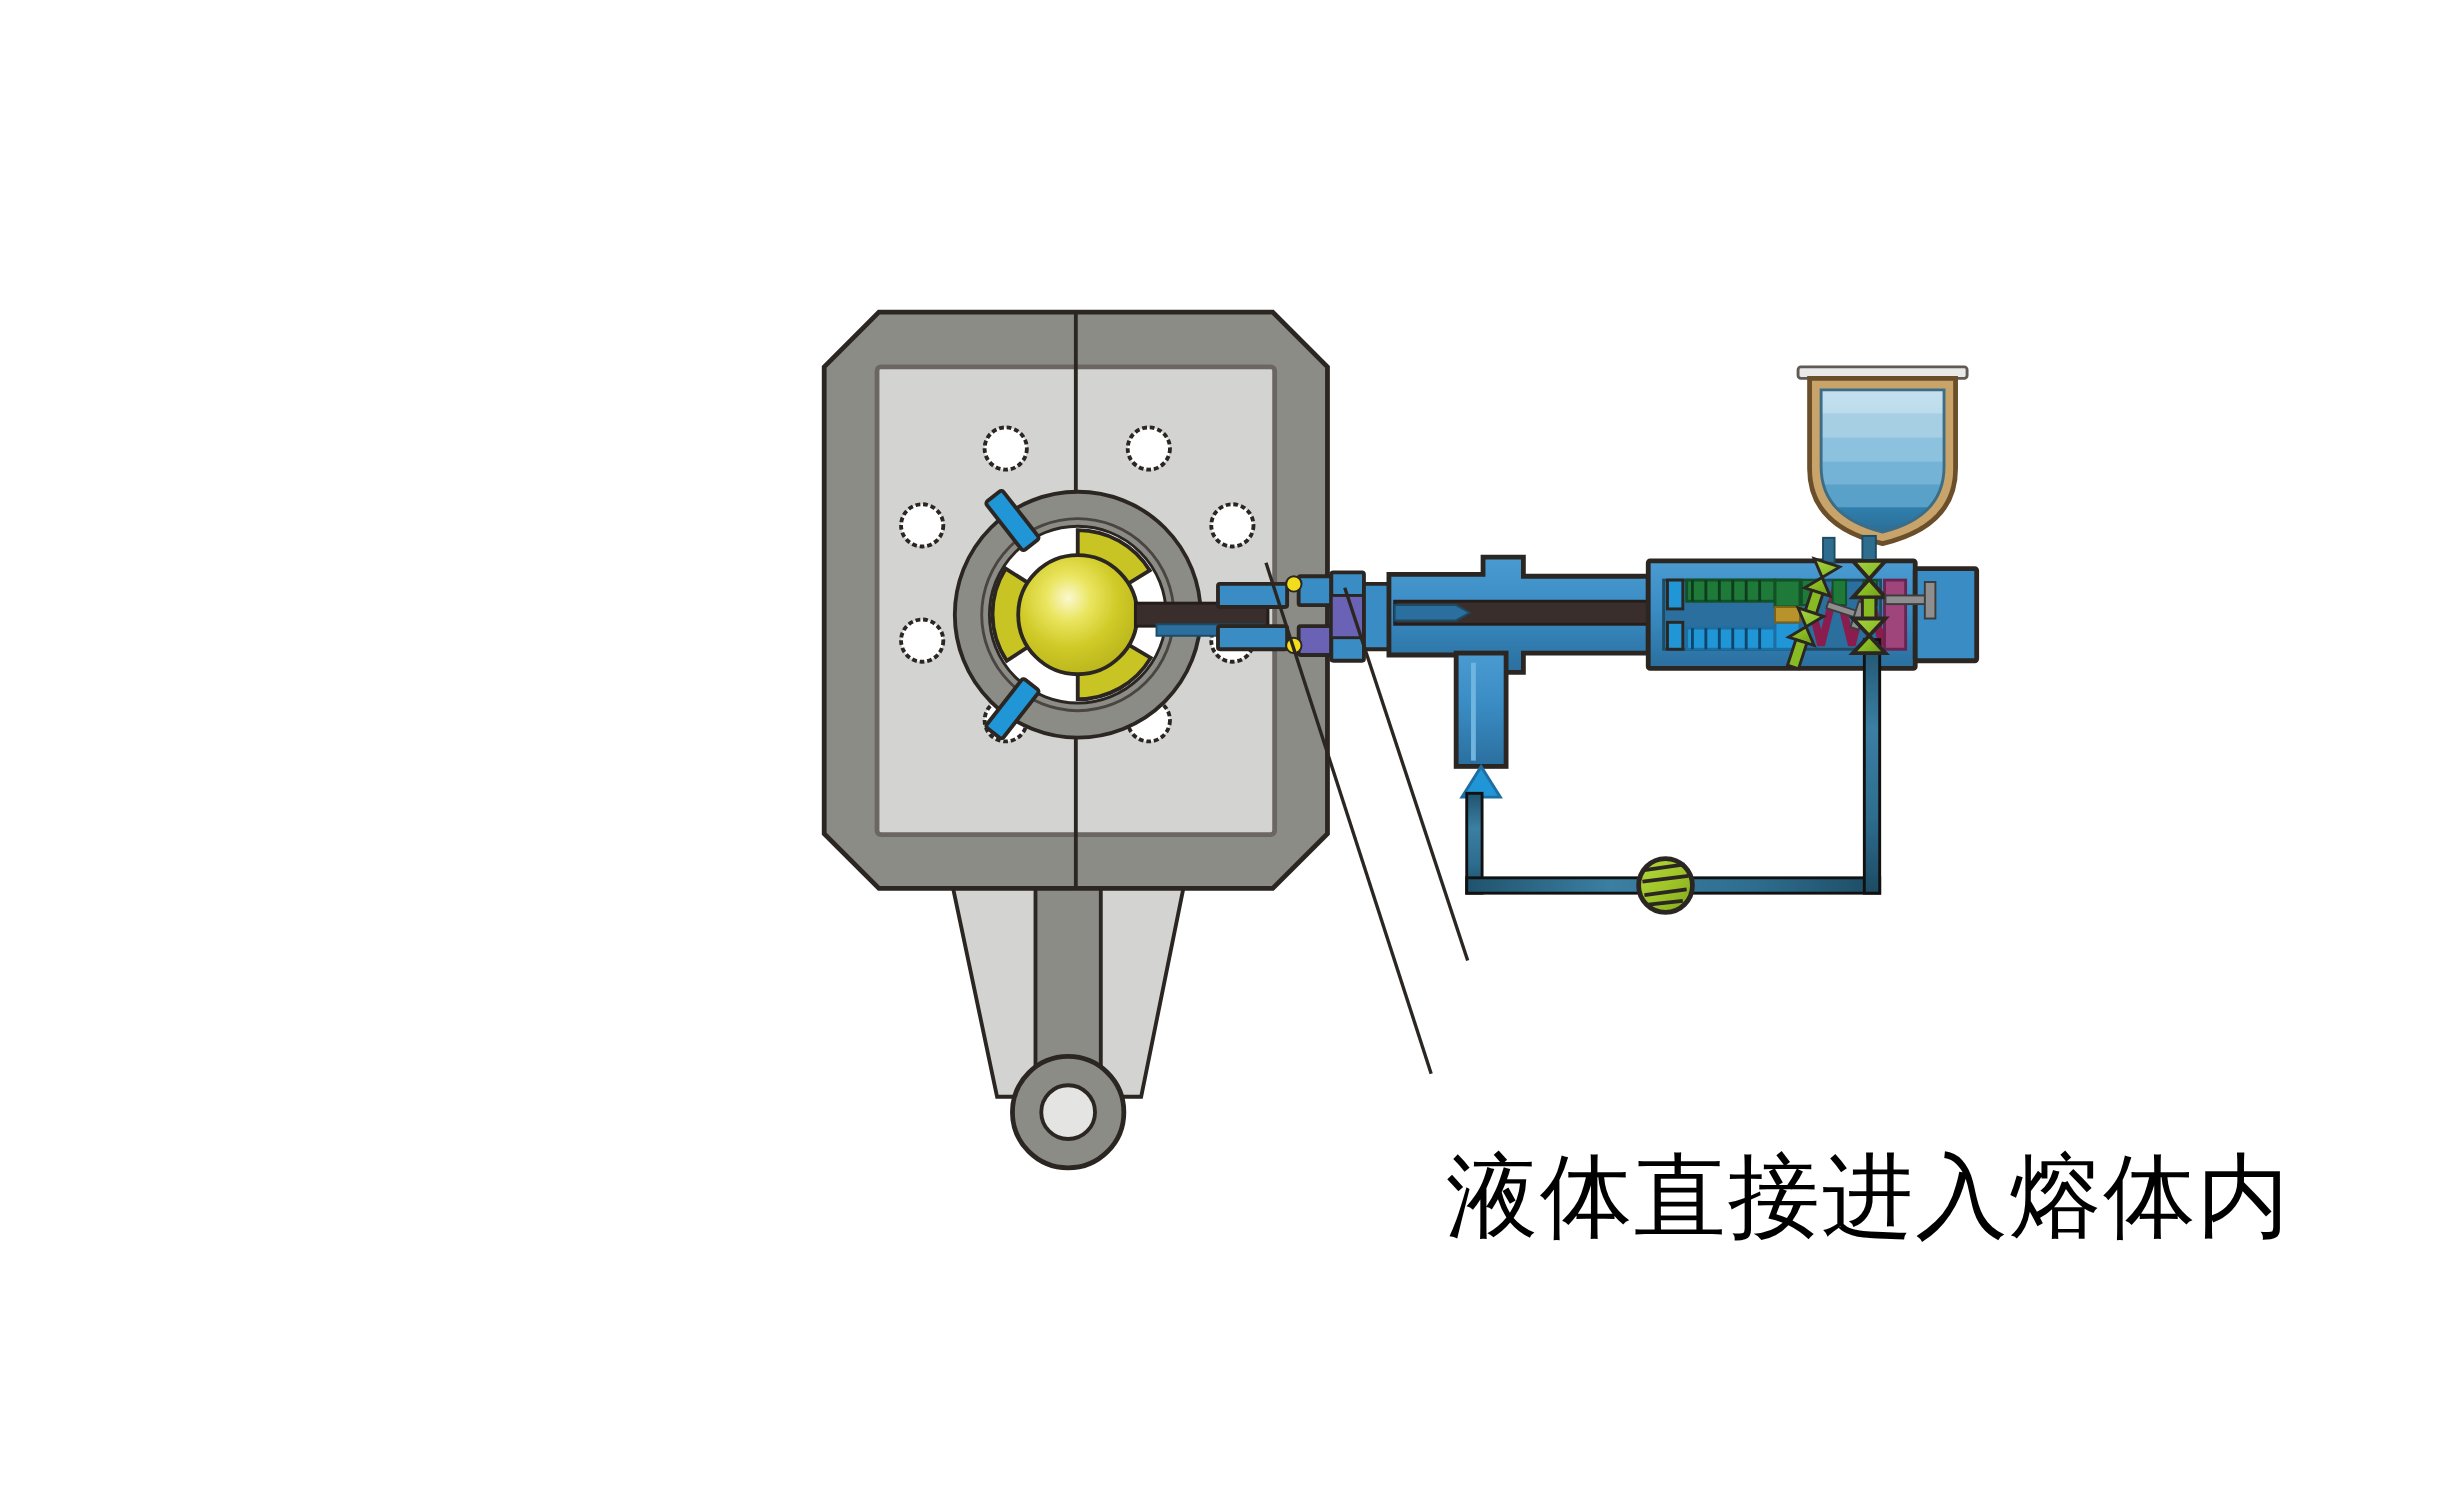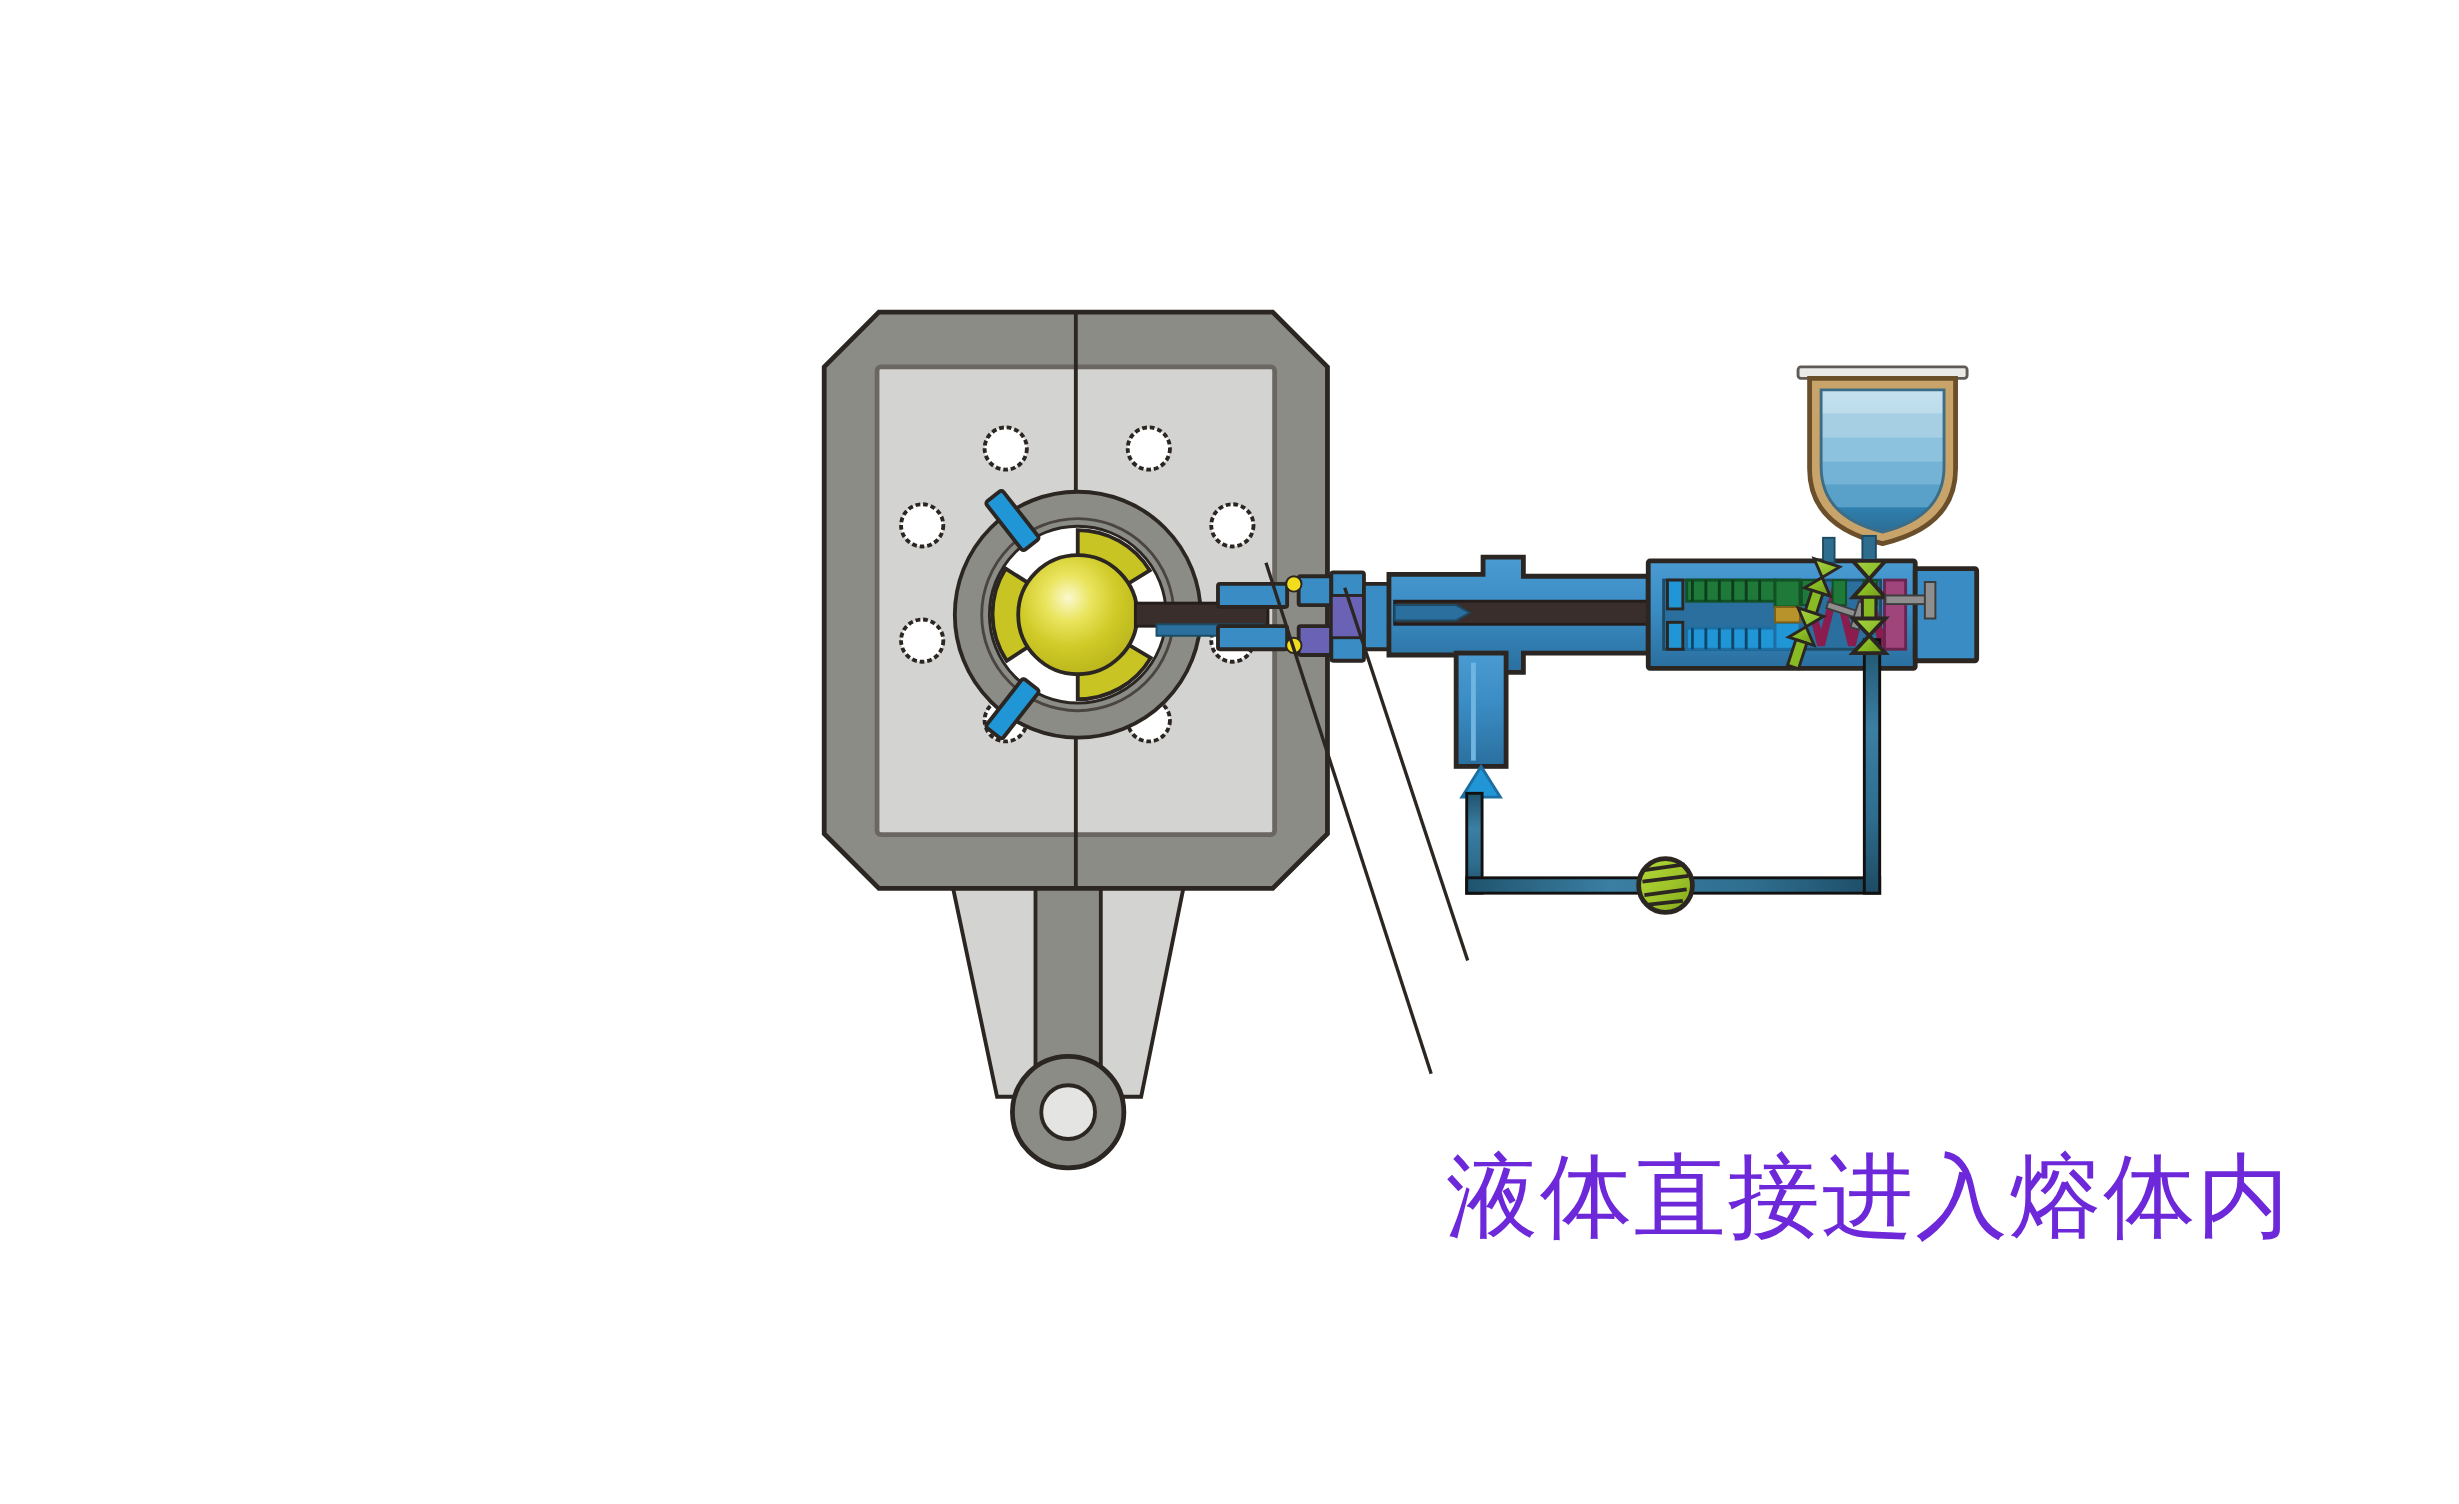--- a/index.html
+++ b/index.html
@@ -9,21 +9,21 @@
     background:#ffffff;
   }
   #stage{position:relative;width:2459px;height:1504px;background:#ffffff;}
   #diagram{position:absolute;left:0;top:0;width:2459px;height:1504px;}
   .caption{
     position:absolute;
     left:1446px;top:1151px;
     font-size:92px;
     line-height:1.0;
     letter-spacing:1.9px;
-    color:#6d28d9;
+    color:#000000;
     font-family:"DejaVu Sans","Liberation Sans",sans-serif;
     white-space:nowrap;
     font-weight:400;
   }
 </style>
 </head>
 <body>
 
 <div id="stage">
 

